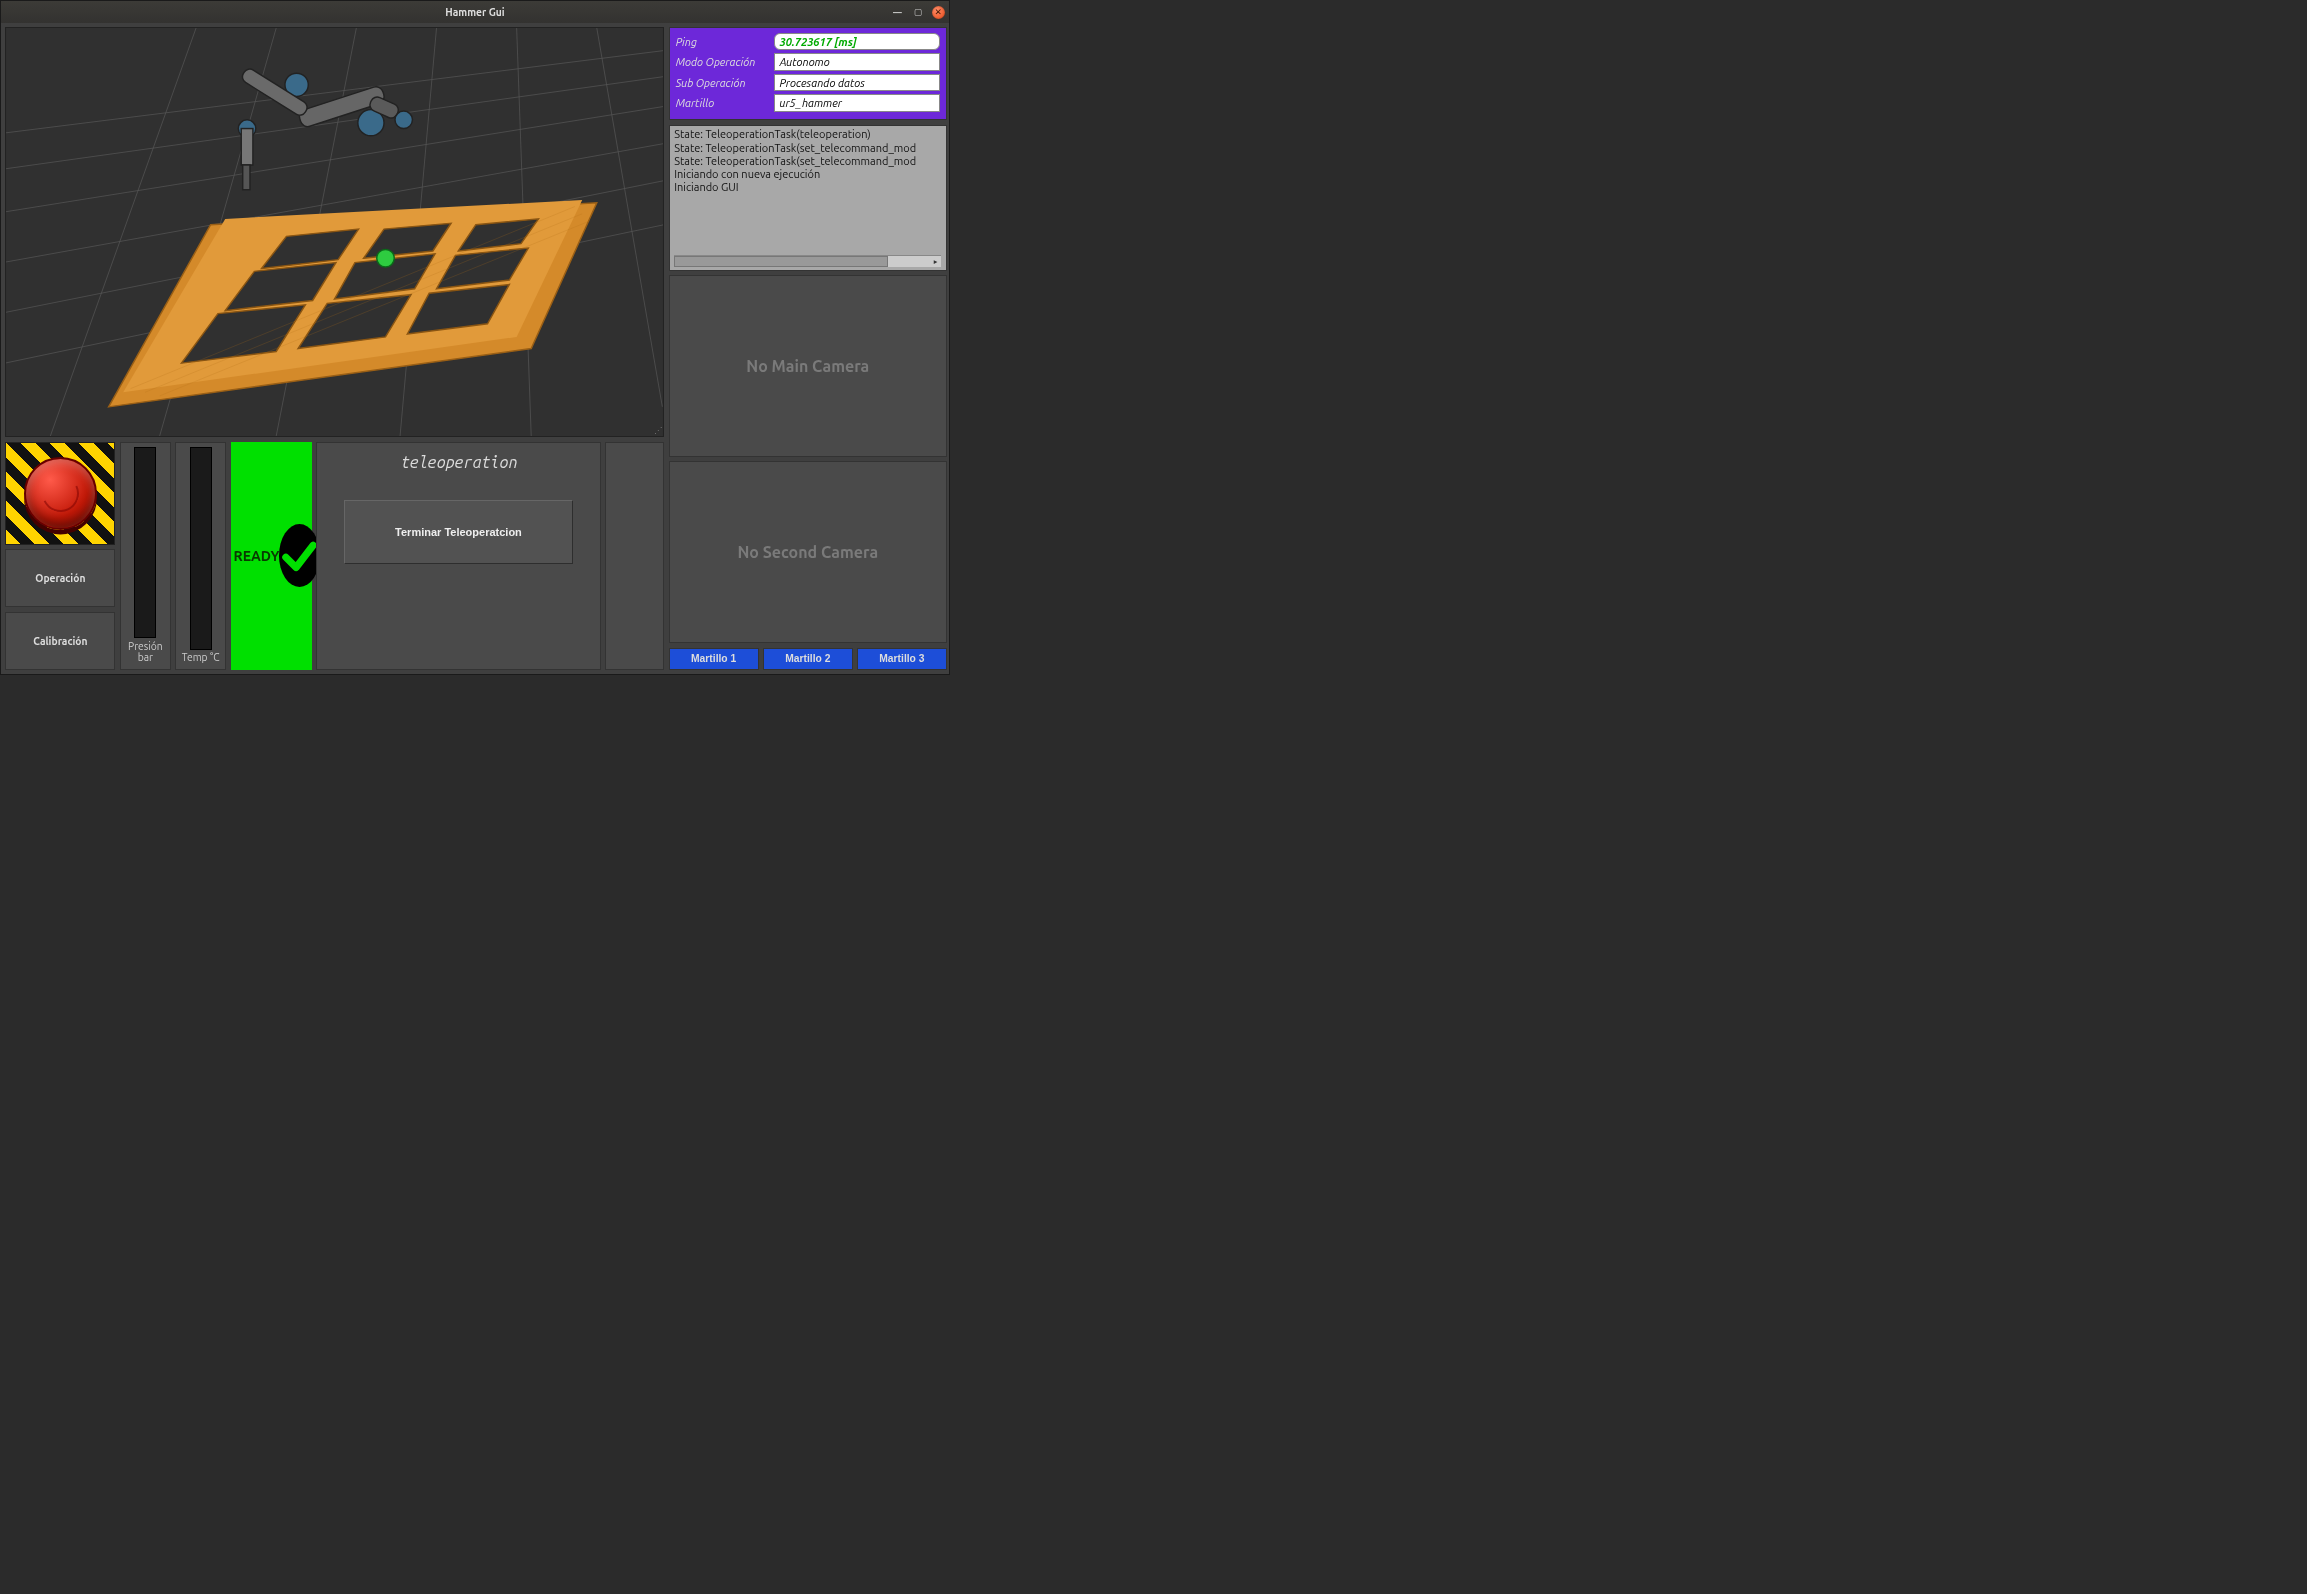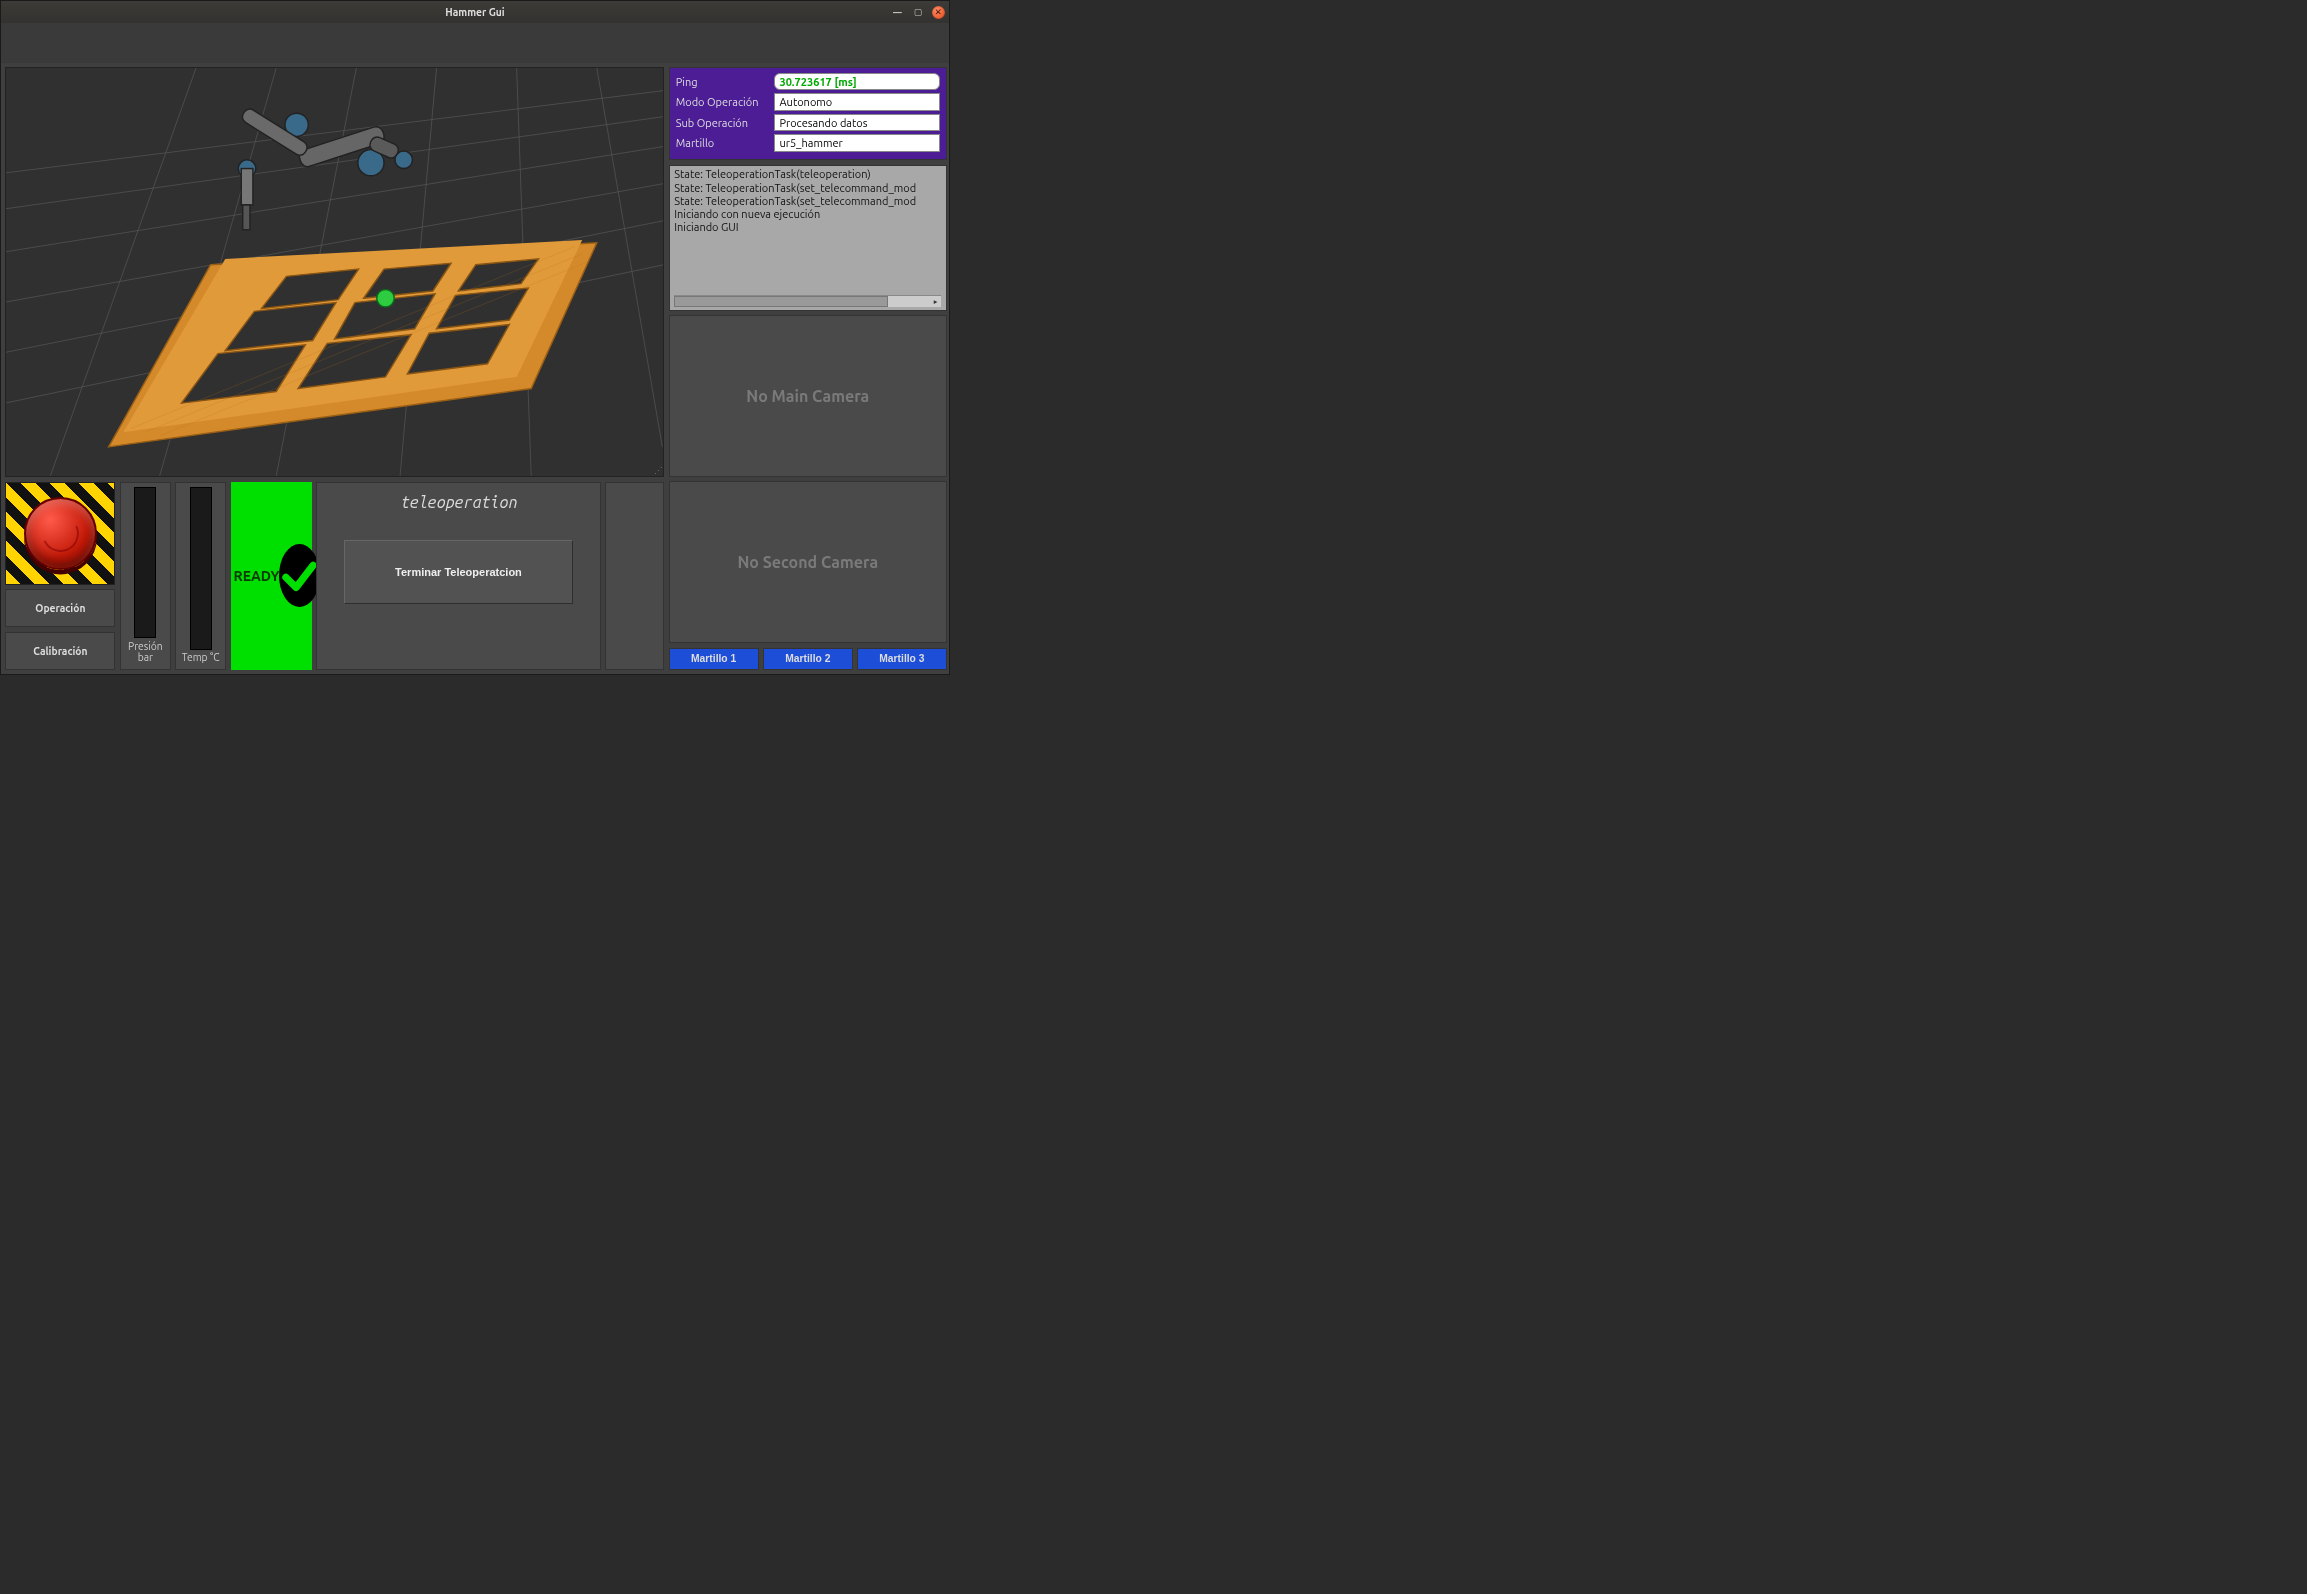--- a/index.html
+++ b/index.html
@@ -9,21 +9,20 @@
     color: #ddd;
     overflow: hidden;
   }
   .window {
     width: 950px;
     height: 675px;
     background: #3a3a3a;
     display: flex;
     flex-direction: column;
     border: 0.7px solid #1a1a1a;
-    gap: 40px;
   }
   
   .titlebar {
     height: 22px;
     background: linear-gradient(#3c3b37, #333230);
     display: flex;
     align-items: center;
     padding: 0 5.9px;
     color: #ddd;
     font-size: 10.3px;
@@ -78,24 +77,25 @@
   .viewport .resize-grip {
     position: absolute; right: 1.5px; bottom: 1.5px;
     color: #777; font-size: 8px;
   }
   
   .right-col {
     grid-column: 2; grid-row: 1 / 3;
     display: flex; flex-direction: column; gap: 4.4px;
   }
   .status-table {
-    background: #4c1d95;
+    background: #6d28d9;
     border: 0.7px solid #333;
     padding: 4.4px 5.9px;
     font-size: 11px;
+    font-style: italic;
   }
   .status-row {
     display: flex; align-items: center;
     margin-bottom: 2.9px;
     gap: 4.4px;
   }
   .status-row .lbl { width: 94px; color: #ddd; }
   .status-row .val {
     flex: 1;
     background: #fff;

